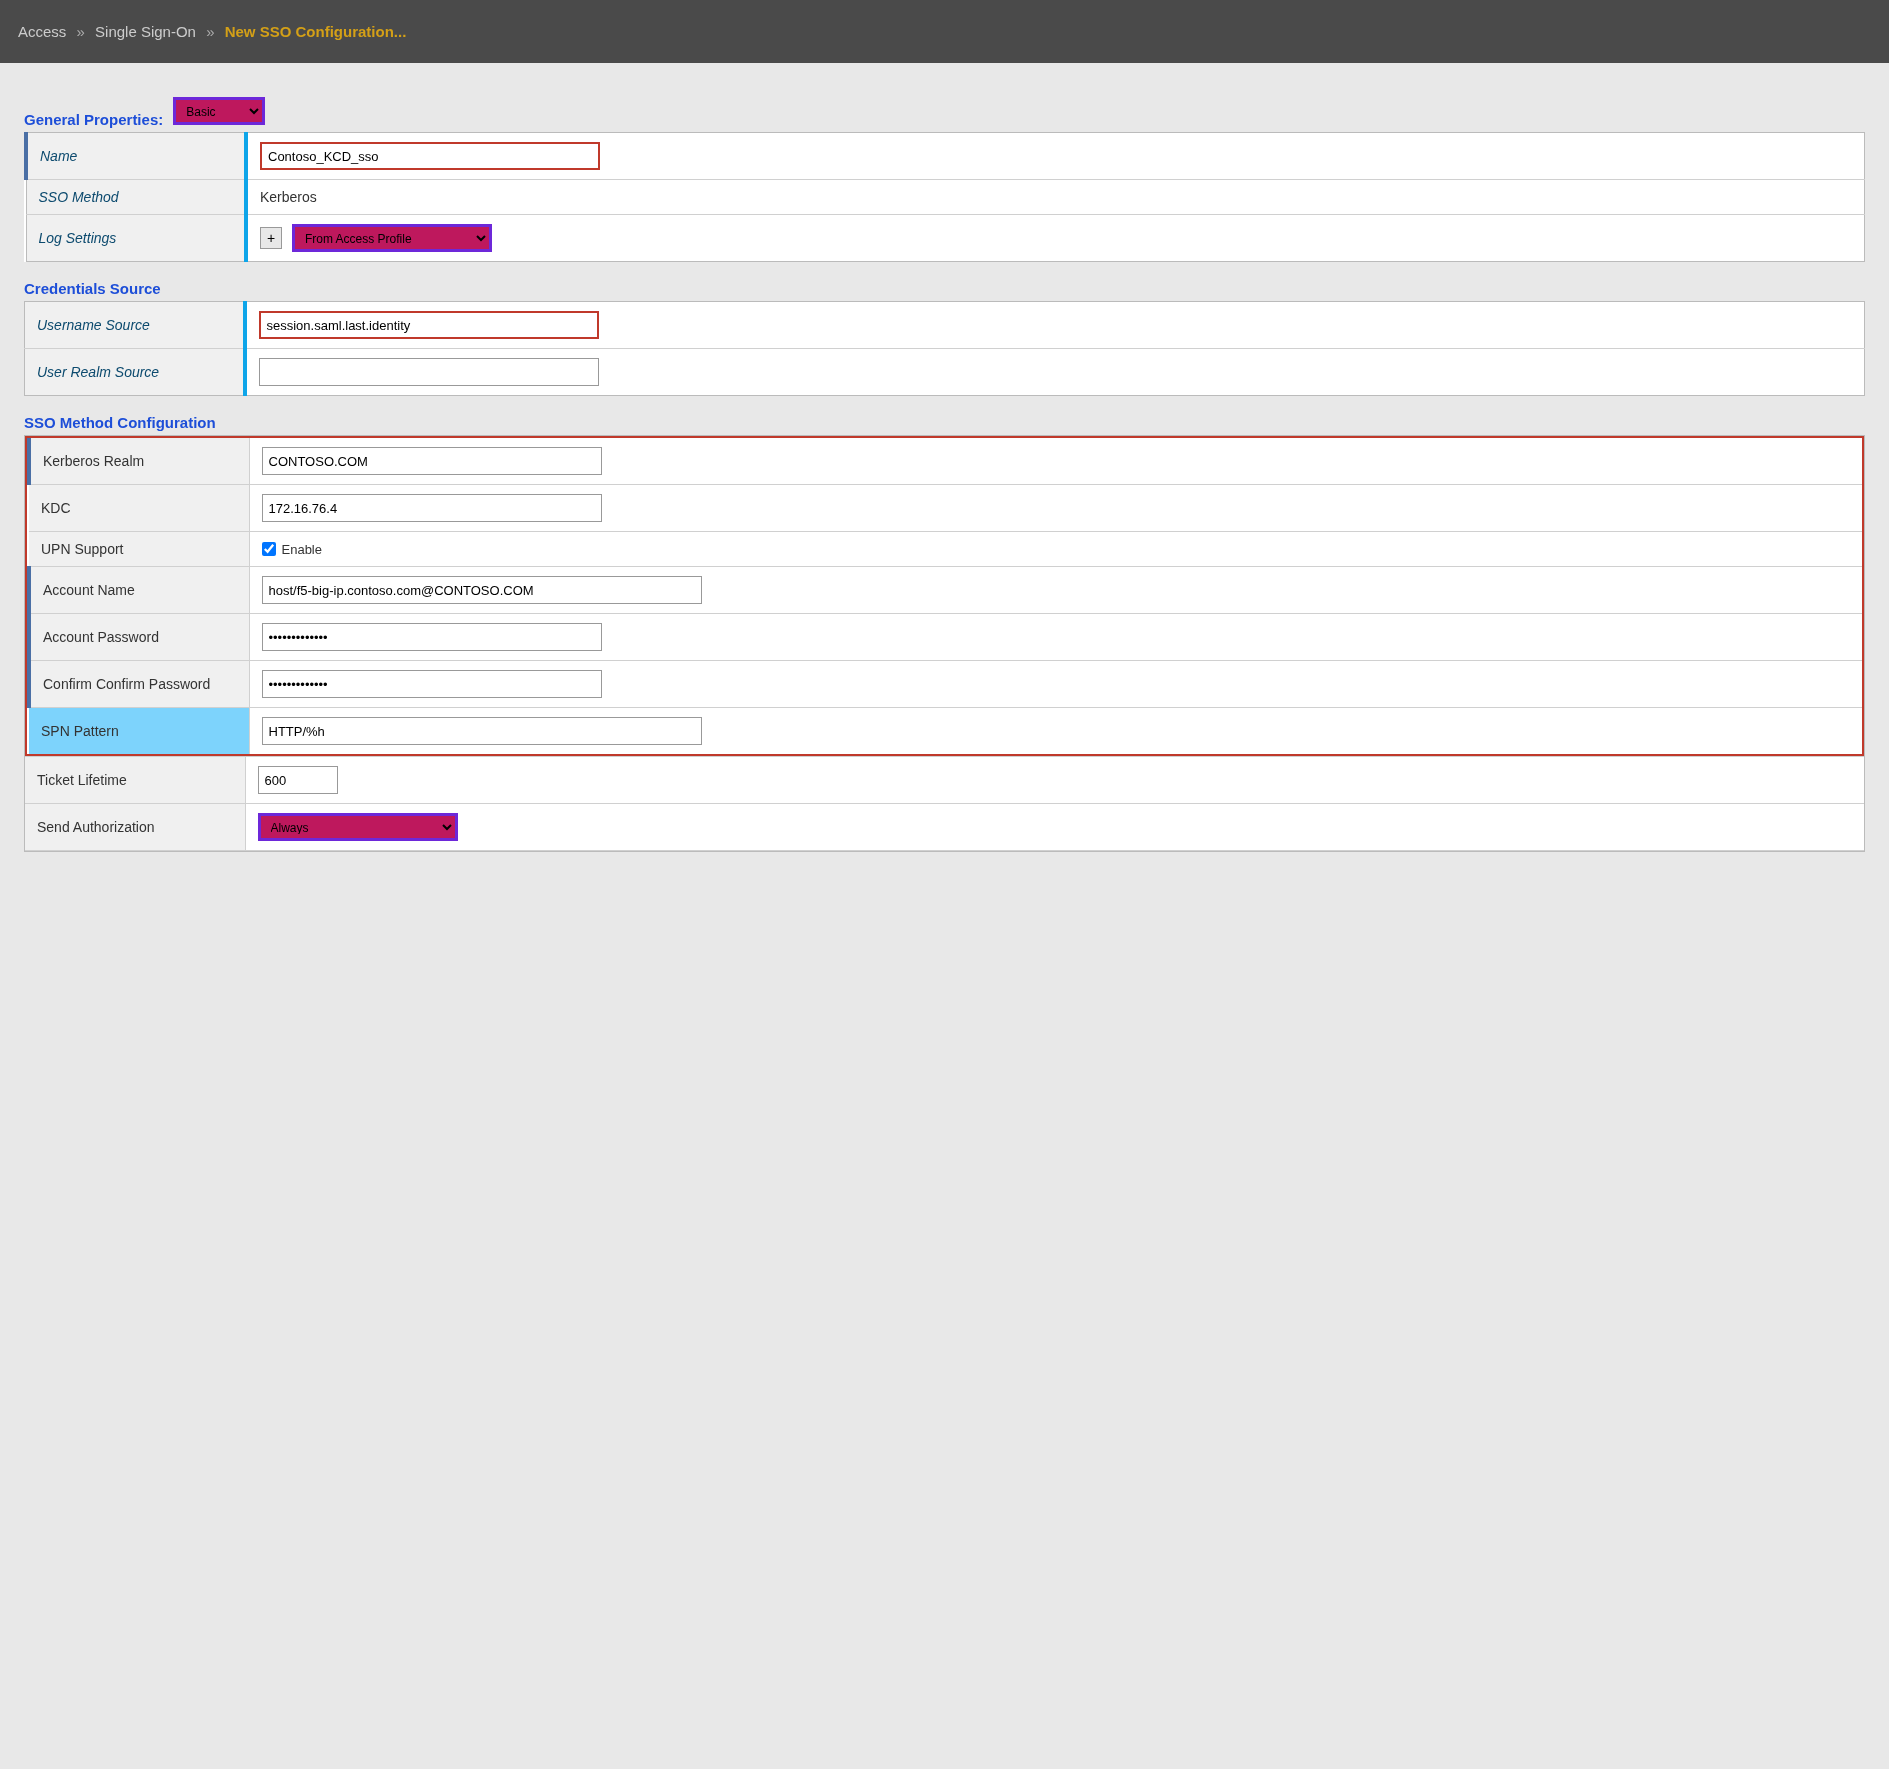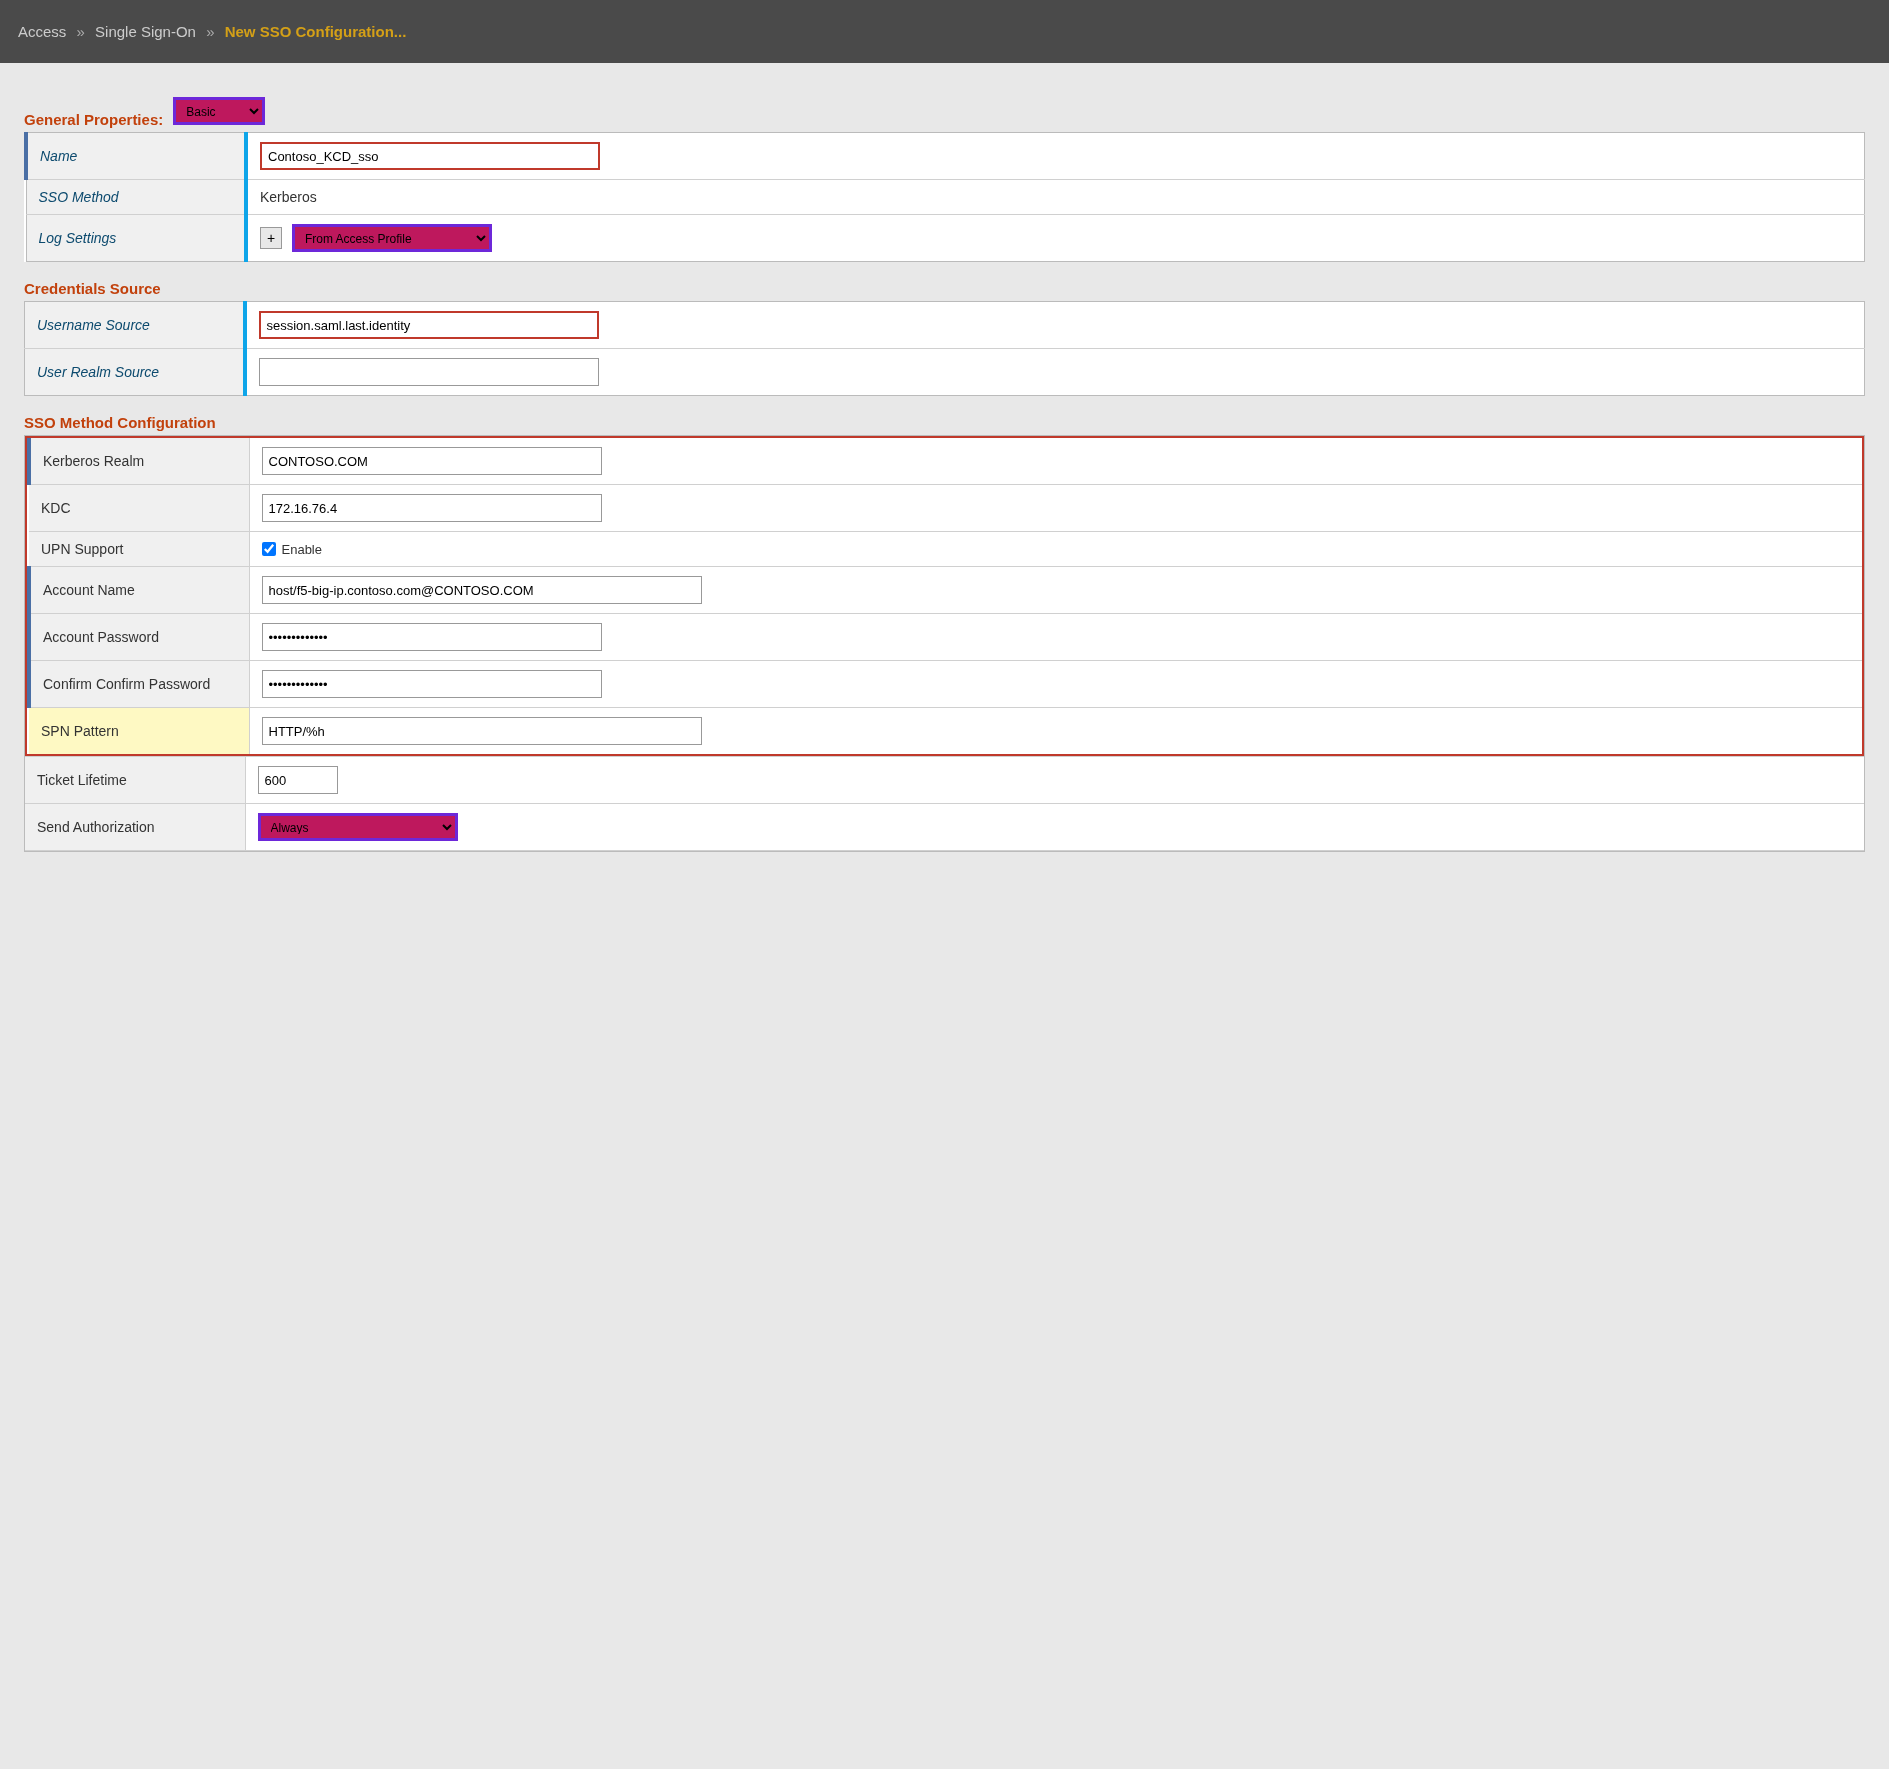--- a/index.html
+++ b/index.html
@@ -34,21 +34,21 @@
     
     .main-content {
       padding: 24px 24px 24px 24px;
       background: #e8e8e8;
     }
 
     
     .section-header {
       font-size: 15px;
       font-weight: bold;
-      color: #c2410c;
+      color: #1d4ed8;
       margin-bottom: 0;
       margin-top: 18px;
       display: flex;
       align-items: center;
       gap: 12px;
     }
 
     
     .gp-row {
       display: flex;
@@ -270,21 +270,21 @@
                   <input type="password" class="text-input" value="passwordvalue" style="">
                 </td>
               </tr>
               <tr>
                 <td style="width:220px; padding:9px 12px; background:#f0f0f0; border-right:1px solid #d0d0d0; border-bottom:1px solid #d0d0d0; border-left:4px solid #4a6fa5;">Confirm Confirm Password</td>
                 <td style="padding:9px 12px; border-bottom:1px solid #d0d0d0;">
                   <input type="password" class="text-input" value="passwordvalue" style="">
                 </td>
               </tr>
               <tr>
-                <td style="width:220px; padding:9px 12px; background:#fef9c3; border-right:1px solid #d0d0d0;">SPN Pattern</td>
+                <td style="width:220px; padding:9px 12px; background:#7dd3fc; border-right:1px solid #d0d0d0;">SPN Pattern</td>
                 <td style="padding:9px 12px;">
                   <input type="text" class="text-input wide" value="HTTP/%h" style="">
                 </td>
               </tr>
             </tbody>
                 </table>
           </div>
         </td>
       </tr>
 

